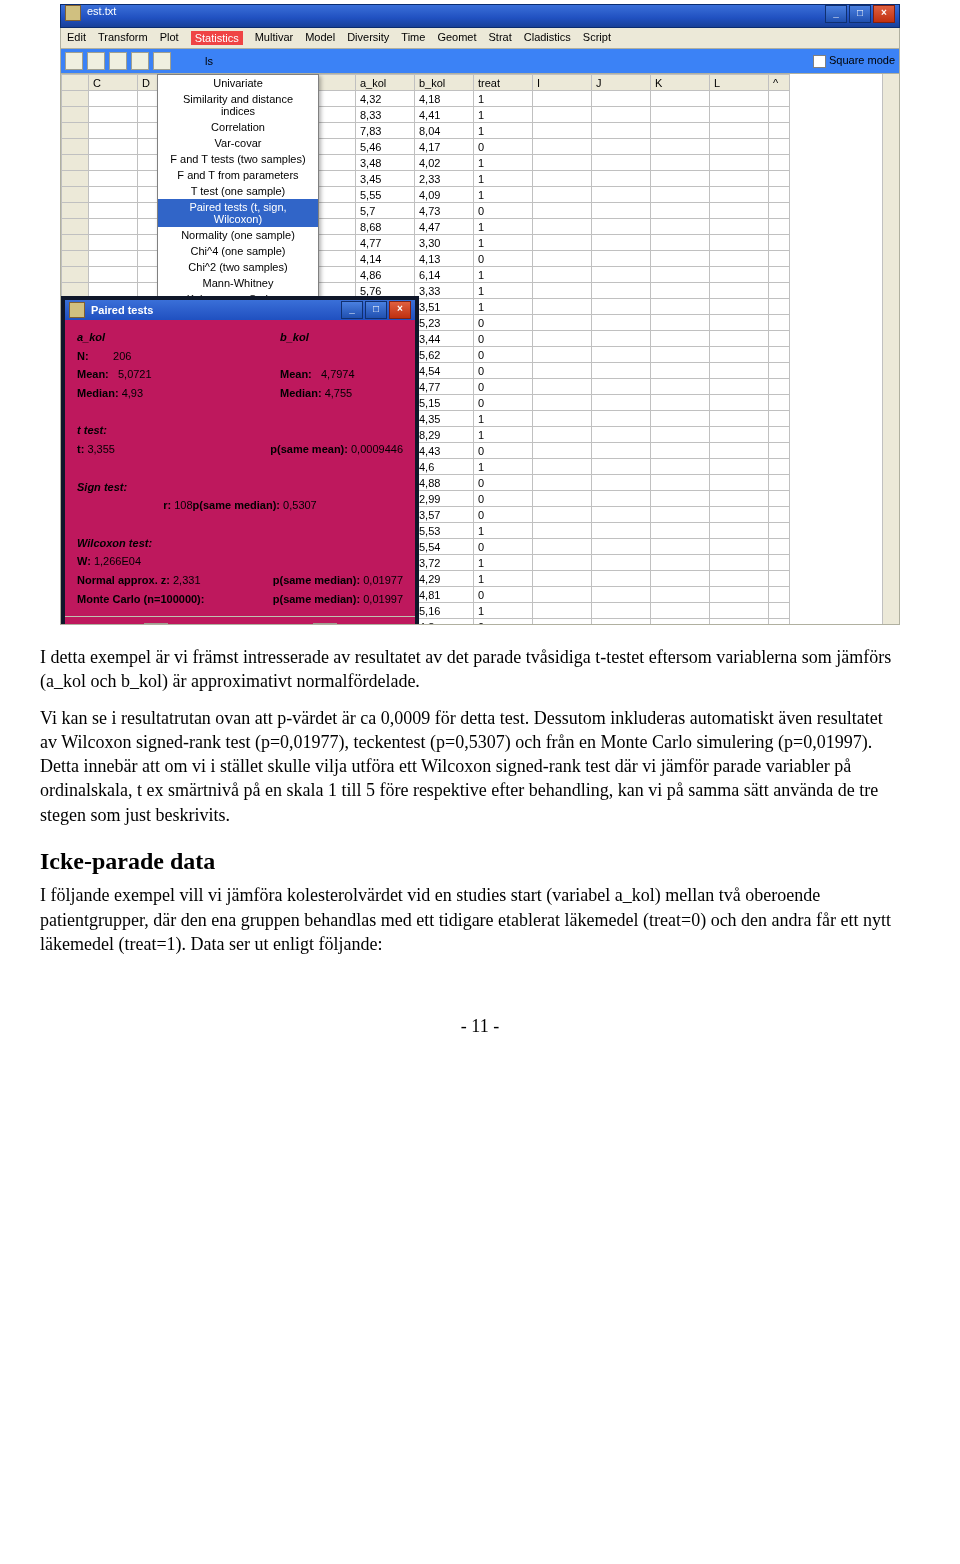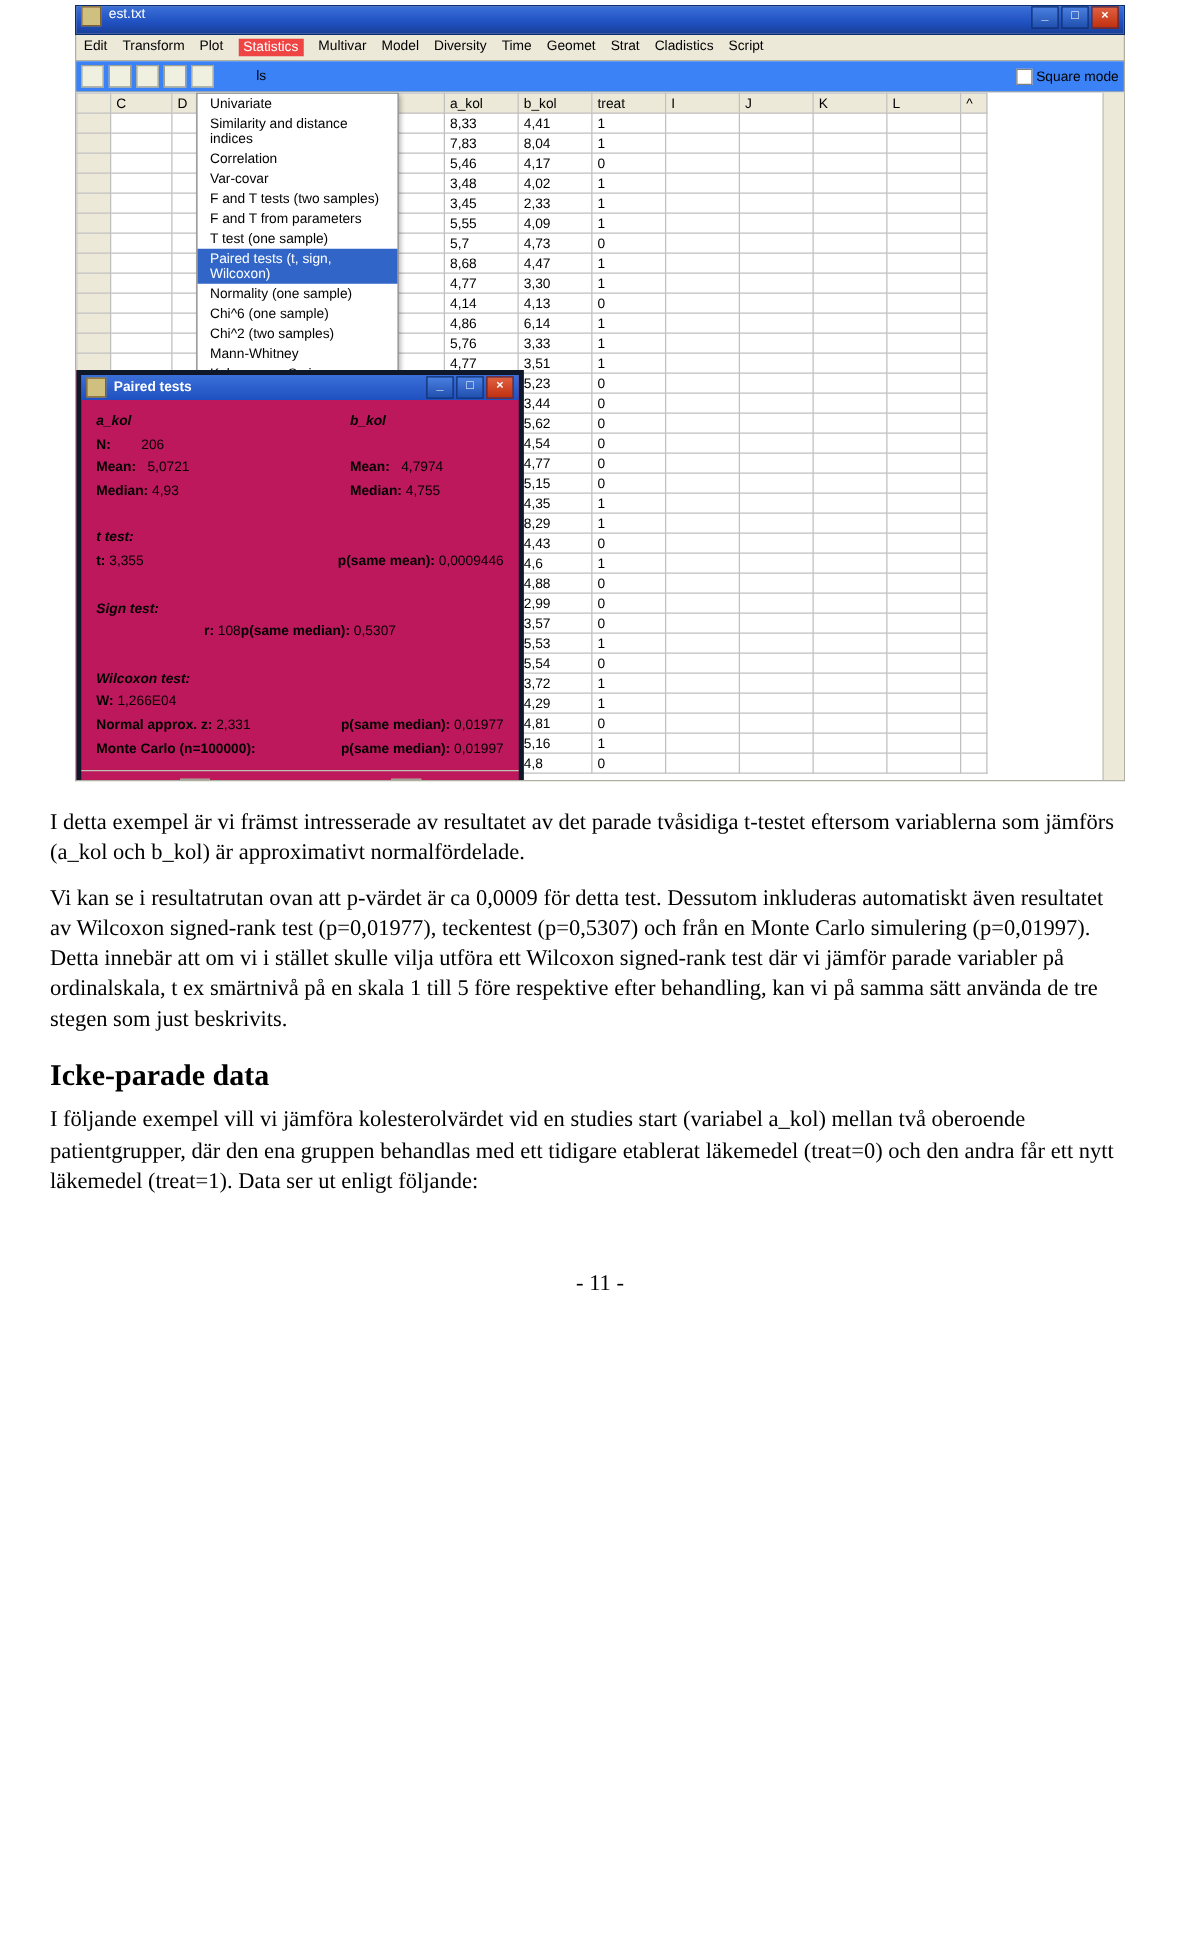--- a/index.html
+++ b/index.html
@@ -98,20 +98,21 @@
     left: 96px; top: 0;
     width: 160px;
     background: #fff;
     border: 1px solid #808080;
     box-shadow: 2px 2px 4px rgba(0,0,0,0.3);
     font-size: 11px;
     z-index: 5;
   }
   .dropdown-menu div {
     padding: 2px 10px;
+    text-align: center;
   }
   .dropdown-menu .selected {
     background: #3165c8;
     color: #fff;
   }
   .paired-window {
     position: absolute;
     left: 0; top: 222px;
     width: 350px;
     background: #be185d;
@@ -221,20 +222,34 @@
           <th style="width:50px">L</th>
           <th style="width:12px">^</th>
         </tr>
       </thead>
       <tbody id="data-tbody">
           <tr>
             <th></th>
             <td></td>
             <td></td>
             <td></td>
+            <td>4,32</td>
+            <td>4,18</td>
+            <td>1</td>
+            <td></td>
+            <td></td>
+            <td></td>
+            <td></td>
+            <td></td>
+          </tr>
+          <tr>
+            <th></th>
+            <td></td>
+            <td></td>
+            <td></td>
             <td>8,33</td>
             <td>4,41</td>
             <td>1</td>
             <td></td>
             <td></td>
             <td></td>
             <td></td>
             <td></td>
           </tr>
           <tr>
@@ -691,21 +706,21 @@
     <div class="dropdown-menu" id="stats-dropdown">
         <div>Univariate</div>
         <div>Similarity and distance indices</div>
         <div>Correlation</div>
         <div>Var-covar</div>
         <div>F and T tests (two samples)</div>
         <div>F and T from parameters</div>
         <div>T test (one sample)</div>
         <div class="selected">Paired tests (t, sign, Wilcoxon)</div>
         <div>Normality (one sample)</div>
-        <div>Chi^6 (one sample)</div>
+        <div>Chi^4 (one sample)</div>
         <div>Chi^2 (two samples)</div>
         <div>Mann-Whitney</div>
         <div>Kolmogorov-Smirnov</div>
         <div>Spearman/Kendall</div>
         <div>Contingency table</div>
         <div>One-way ANOVA</div>
         <div>Two-way ANOVA</div>
         <div>Kruskal-Wallis</div>
         <div>Mixture analysis</div>
       </div>

